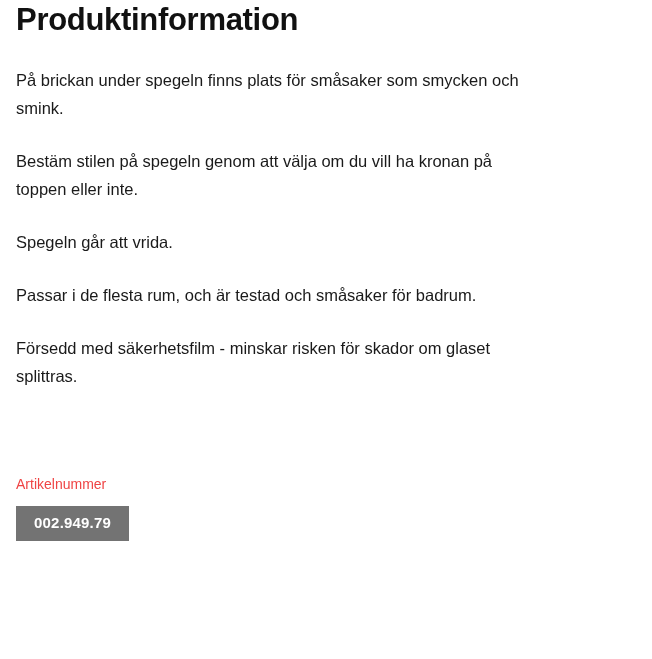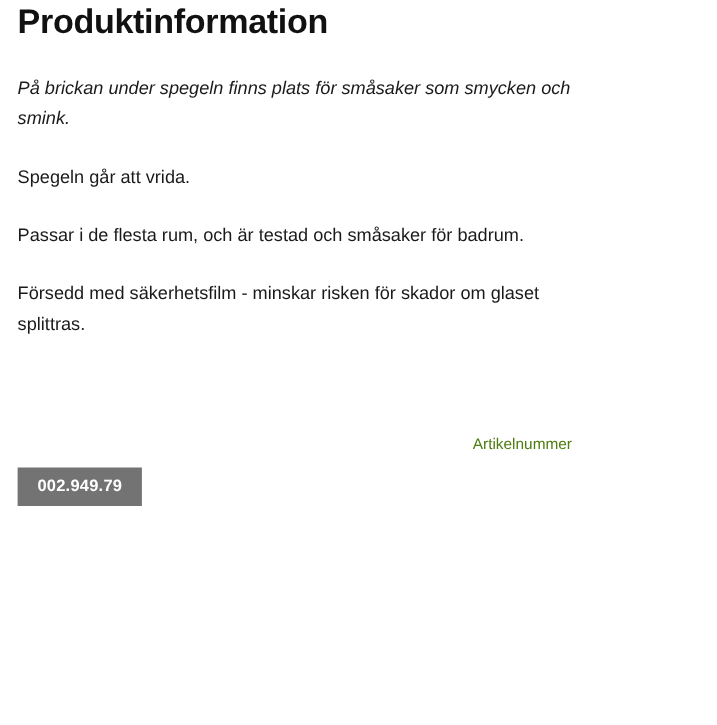--- a/index.html
+++ b/index.html
@@ -29,41 +29,40 @@
     color: #111111;
   }
   .para {
     font-size: 16.5px;
     line-height: 28px;
     color: #1a1a1a;
     margin: 0;
     padding-top: 25px;
     max-width: 600px;
   }
-  .para:first-of-type { padding-top: 28px; font-style: italic; }
+  .para:first-of-type { padding-top: 28px; }
   .designer-block {
     padding-top: 42px;
   }
   .designer-label {
     font-size: 16px;
     font-weight: bold;
     line-height: 24px;
     color: #111111;
   }
   .designer-name {
     font-size: 16.5px;
     line-height: 26px;
     color: #1a1a1a;
   }
   .artnum-label {
     font-size: 14px;
     line-height: 20px;
-    color: #4d7c0f;
+    color: #ef4444;
     padding-top: 42px;
-    text-align: right;
   }
   .artnum-badge {
     display: inline-block;
     margin-top: 12px;
     background: #737373;
     color: #ffffff;
     font-size: 15px;
     font-weight: bold;
     letter-spacing: 0.2px;
     padding: 8px 18px 9px 18px;
@@ -72,20 +71,21 @@
 </style>
 </head>
 <body>
 
 <div class="page">
 
   <h1 class="page-title">Produktinformation</h1>
 
   <p class="para">På brickan under spegeln finns plats för småsaker som smycken och smink.</p>
 
+  <p class="para">Bestäm stilen på spegeln genom att välja om du vill ha kronan på toppen eller inte.</p>
 
   <p class="para">Spegeln går att vrida.</p>
 
   <p class="para">Passar i de flesta rum, och är testad och småsaker för badrum.</p>
 
   <p class="para">Försedd med säkerhetsfilm - minskar risken för skador om glaset splittras.</p>
 
   <div class="designer-block">
   </div>
 

